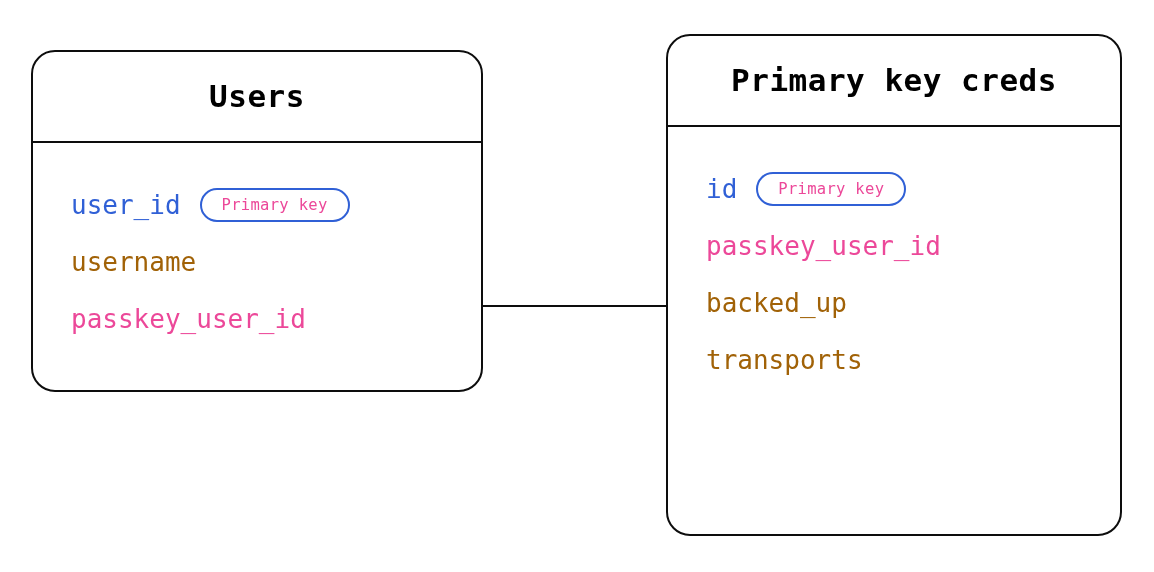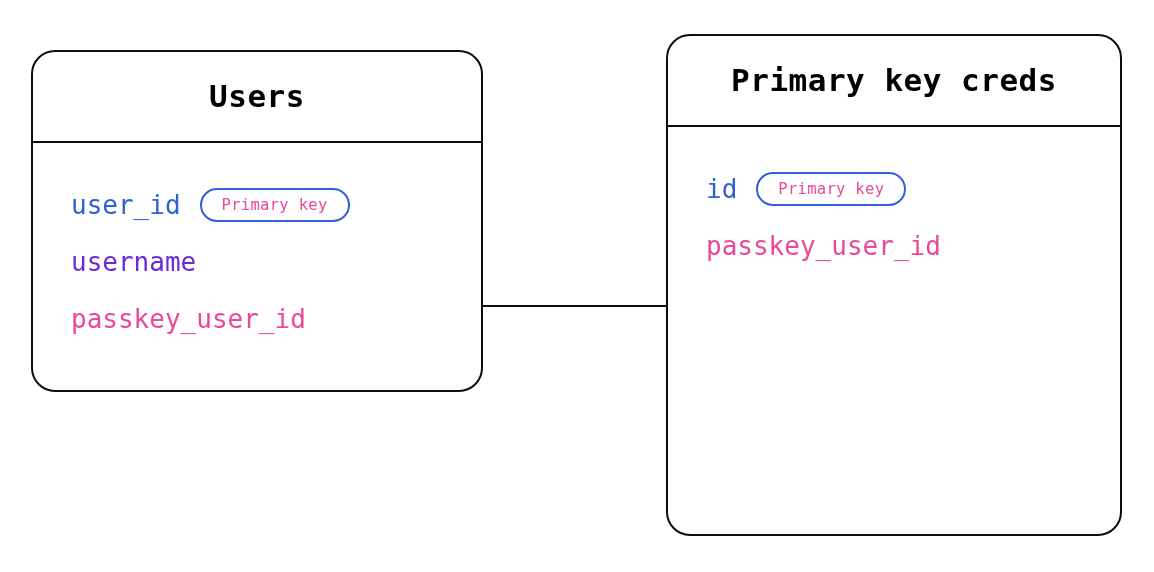--- a/index.html
+++ b/index.html
@@ -60,21 +60,21 @@
   .field-name {
     font-family: "DejaVu Sans Mono", "Liberation Mono", monospace;
     font-size: 26px;
     line-height: 1;
     color: #111111;
     white-space: nowrap;
     text-align: center;
   }
   .field-name.pk    { color: #3060d6; }
   .field-name.fk    { color: #ec4899; }
-  .field-name.plain { color: #6d28d9; }
+  .field-name.plain { color: #a16207; }
 
   .badge {
     display: inline-flex;
     align-items: center;
     justify-content: center;
     box-sizing: border-box;
     height: 34px;
     padding: 12px 20px;
     margin-left: 19px;
     border: 2px solid #3060d6;
@@ -139,19 +139,25 @@
       <div class="field-row">
         <span class="field-name pk">id</span>
         <span class="badge">Primary key</span>
       </div>
 
 
       <div class="field-row">
         <span class="field-name fk">passkey_user_id</span>
       </div>
 
+      <div class="field-row">
+        <span class="field-name plain">backed_up</span>
+      </div>
 
 
+      <div class="field-row">
+        <span class="field-name plain">transports</span>
+      </div>
 
     </div>
   </div>
 
 </div>
 
 </body></html>

